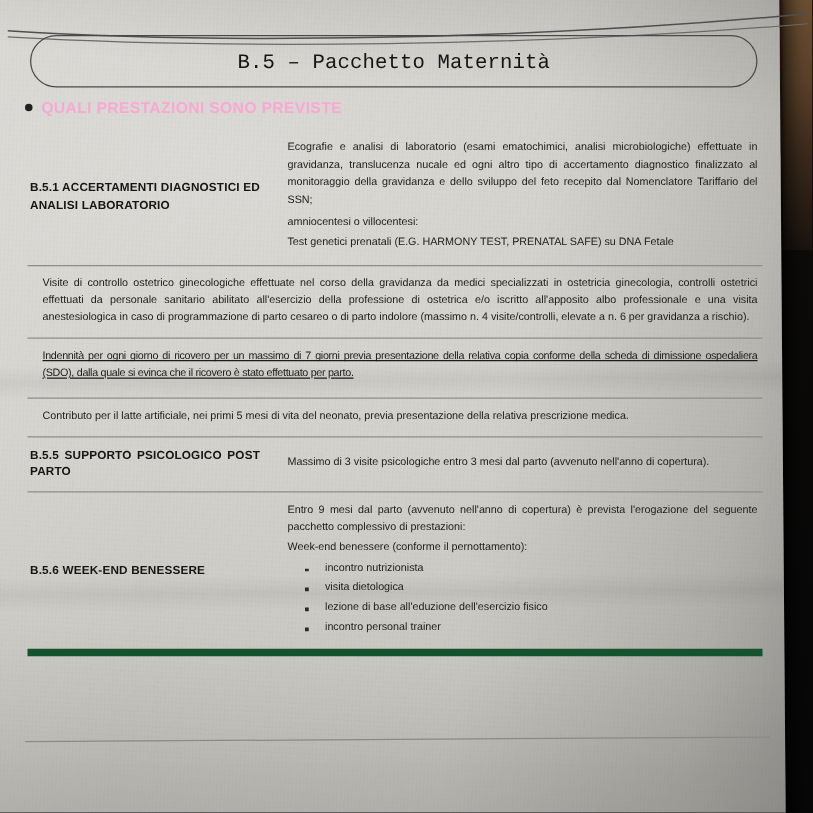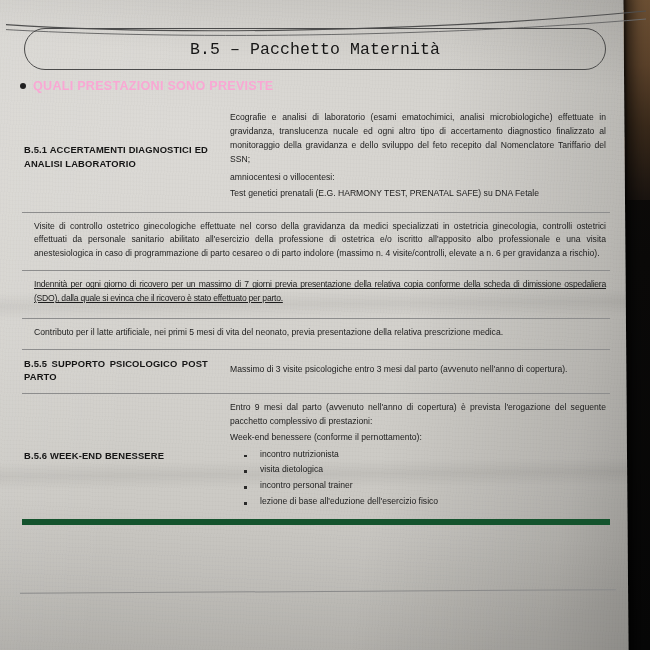--- a/index.html
+++ b/index.html
@@ -202,22 +202,22 @@
       </div>
 
       <div class="row last">
         <div class="cell-l nojust">B.5.6 WEEK-END BENESSERE</div>
         <div class="cell-r">
           <p class="tight">Entro 9 mesi dal parto (avvenuto nell'anno di copertura) è prevista l'erogazione del seguente pacchetto complessivo di prestazioni:</p>
           <p class="tight">Week-end benessere (conforme il pernottamento):</p>
           <ul class="ul">
             <li>incontro nutrizionista</li>
             <li>visita dietologica</li>
+            <li>lezione di base all'eduzione dell'esercizio fisico</li>
             <li>incontro personal trainer</li>
-            <li>lezione di base all'eduzione dell'esercizio fisico</li>
           </ul>
         </div>
       </div>
 
     </div>
 
     <div class="bottom-rule"></div>
   </div>
 </div>
 

